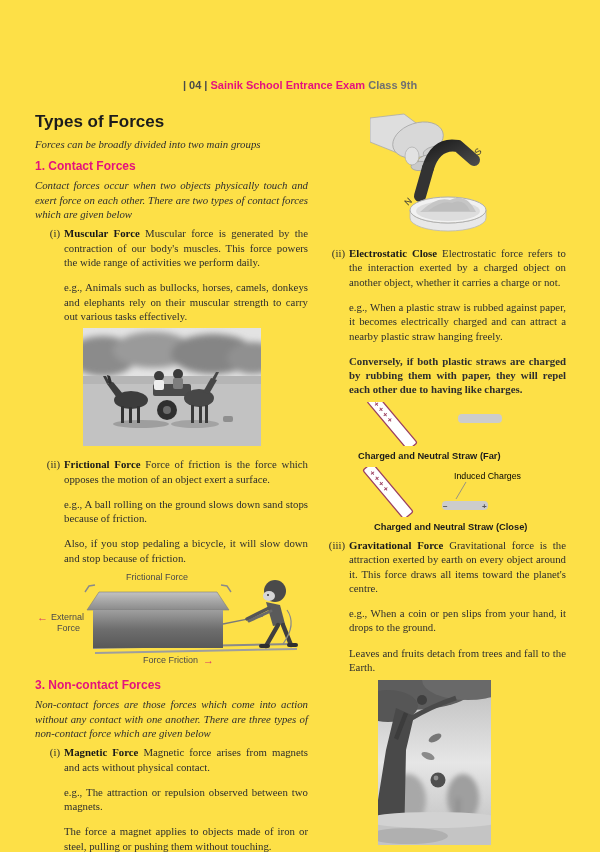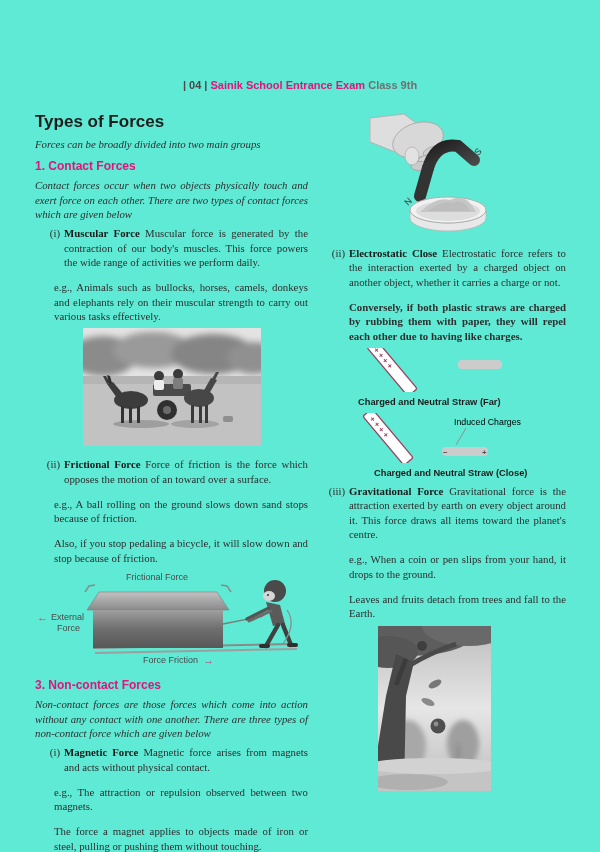--- a/index.html
+++ b/index.html
@@ -2,41 +2,41 @@
 <html><head>
 <meta charset="utf-8">
 <style>
   :root{
     --magenta:#e4127d;
     --ink:#2e2e2e;
     --ink-dark:#191919;
     --gray-label:#4a4a4a;
   }
   html,body{margin:0;padding:0;background:#ffffff;}
-  .page{position:relative;width:600px;height:852px;background:#5eead4;overflow:hidden;
+  .page{position:relative;width:600px;height:852px;background:#fde047;overflow:hidden;
         font-family:"Liberation Serif",serif;color:var(--ink);}
   
   .hdr{position:absolute;top:79px;left:0;width:100%;text-align:center;
        font-family:"Liberation Sans",sans-serif;font-size:11px;font-weight:bold;}
   .hdr .pg{color:#4a4a4a;}
   .hdr .brand{color:var(--magenta);}
   .hdr .cls{color:#707070;}
   
   .col-left{position:absolute;left:35px;top:112px;width:273px;}
   .col-right{position:absolute;left:318px;top:110px;width:248px;}
   h1.title{font-family:"Liberation Sans",sans-serif;font-size:17px;color:#1c1c1c;
            margin:0 0 5px;font-weight:bold;}
   h2.sec{font-family:"Liberation Sans",sans-serif;font-size:12px;color:var(--magenta);
          margin:8px 0 5px;font-weight:bold;}
   p.body{margin:0 0 5px;font-size:10.8px;line-height:1.33;text-align:justify;font-style:italic;}
   .item{display:flex;margin:0 0 4px;}
   .marker{flex:0 0 25px;text-align:right;padding-right:4px;font-size:10.8px;line-height:1.33;}
   .itext{flex:1;font-size:10.8px;line-height:1.33;text-align:justify;}
   .lead{font-weight:bold;color:var(--ink-dark);}
-  .sub{margin-left:19px;margin-bottom:5px;font-size:10.8px;line-height:1.33;text-align:justify;}
+  .sub{margin-left:29px;margin-bottom:5px;font-size:10.8px;line-height:1.33;text-align:justify;}
   figure{margin:0;}
   .photo-wrap{text-align:center;margin:4px 0 7px;}
   .cap{font-family:"Liberation Sans",sans-serif;font-size:9.3px;font-weight:bold;
        color:#1b1b1b;margin:1px 0 6px 14px;}
   .induced{font-family:"Liberation Sans",sans-serif;font-size:8.8px;color:#6e6e6e;}
   .dlabel{font-family:"Liberation Sans",sans-serif;font-size:9px;fill:var(--gray-label);}
   .dlabel-pink{font-family:"Liberation Sans",sans-serif;font-size:11px;font-weight:bold;fill:#d6336c;}
   .ns{font-family:"Liberation Sans",sans-serif;font-size:9px;fill:#333;}
   .chargetxt{font-family:"Liberation Sans",sans-serif;font-size:8px;fill:#9c4060;font-weight:bold;}
   .endcharge{font-family:"Liberation Sans",sans-serif;font-size:8px;fill:#555;font-weight:bold;}
@@ -111,21 +111,21 @@
         <rect x="116" y="78" width="3" height="17" fill="#3a3a3a"></rect>
         <rect x="122" y="77" width="3" height="18" fill="#3a3a3a"></rect>
         <rect x="140" y="88" width="10" height="6" rx="2" fill="#8f8f8f"></rect>
       </svg>
     </div>
 
     <div class="item">
       <span class="marker">(ii)</span>
       <span class="itext">
         <span class="lead">Frictional Force</span>
-        <span>Force of friction is the force which opposes the motion of an toward over a surface.</span>
+        <span>Force of friction is the force which opposes the motion of an object exert a surface.</span>
       </span>
     </div>
     <p class="sub">e.g., A ball rolling on the ground slows down sand stops because of friction.</p>
     <p class="sub">Also, if you stop pedaling a bicycle, it will slow down and stop because of friction.</p>
 
     <figure>
       <svg width="268" height="96" viewBox="0 0 268 96">
         <defs>
           <linearGradient id="boxg" x1="0" y1="0" x2="0" y2="1">
             <stop offset="0" stop-color="#9f9f9f"></stop>
@@ -224,20 +224,21 @@
       </svg>
     </div>
 
     <div class="item">
       <span class="marker" style="flex-basis:27px;">(ii)</span>
       <span class="itext">
         <span class="lead">Electrostatic Close</span>
         <span>Electrostatic force refers to the interaction exerted by a charged object on another object, whether it carries a charge or not.</span>
       </span>
     </div>
+    <p class="sub" style="margin-left:31px;">e.g., When a plastic straw is rubbed against paper, it becomes electrically charged and can attract a nearby plastic straw hanging freely.</p>
     <p class="sub" style="margin-left:31px;font-weight:bold;">Conversely, if both plastic straws are charged by rubbing them with paper, they will repel each other due to having like charges.</p>
 
     <figure style="margin:4px 0 0 40px;">
       <svg width="180" height="44" viewBox="0 0 180 44">
         <g transform="rotate(50 34 20)">
           <rect x="2" y="14" width="64" height="12" rx="2" fill="#ffffff" stroke="#9c4060" stroke-width="1.3"></rect>
           <text class="chargetxt" x="8" y="23">+  +  +  +</text>
         </g>
         <rect x="100" y="12" width="44" height="9" rx="4" fill="#cccccc"></rect>
       </svg>

